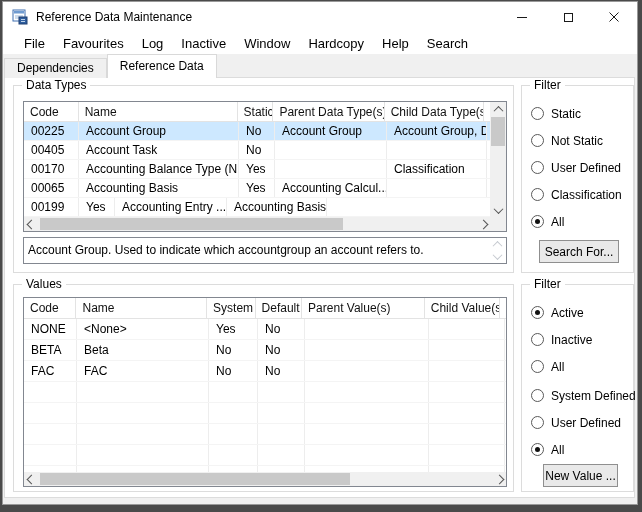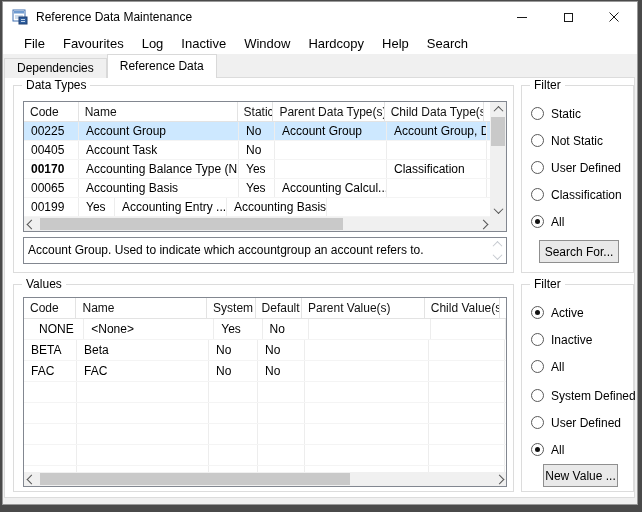--- a/index.html
+++ b/index.html
@@ -137,21 +137,21 @@
           <div class="cell" style="width: 100px; line-height: 18px;">Account Group, D..</div>
         </div>
         <div class="row" style="height: 19px;">
           <div class="cell" style="width: 55px; line-height: 18px;">00405</div>
           <div class="cell" style="width: 160px; line-height: 18px;">Account Task</div>
           <div class="cell" style="width: 36px; line-height: 18px;">No</div>
           <div class="cell" style="width: 112px; line-height: 18px;"></div>
           <div class="cell" style="width: 100px; line-height: 18px;"></div>
         </div>
         <div class="row" style="height: 19px;">
-          <div class="cell" style="width: 55px; line-height: 18px; font-weight: bold;">00170</div>
+          <div class="cell" style="width: 55px; line-height: 18px;">00170</div>
           <div class="cell" style="width: 160px; line-height: 18px;">Accounting Balance Type (N...</div>
           <div class="cell" style="width: 36px; line-height: 18px;">Yes</div>
           <div class="cell" style="width: 112px; line-height: 18px;"></div>
           <div class="cell" style="width: 100px; line-height: 18px;">Classification</div>
         </div>
         <div class="row" style="height: 19px;">
           <div class="cell" style="width: 55px; line-height: 18px;">00065</div>
           <div class="cell" style="width: 160px; line-height: 18px;">Accounting Basis</div>
           <div class="cell" style="width: 36px; line-height: 18px;">Yes</div>
           <div class="cell" style="width: 112px; line-height: 18px;">Accounting Calcul...</div>
@@ -227,21 +227,21 @@
         <div class="lv-hcell" style="width: 53px; line-height: 21px;">Code</div>
         <div class="lv-hcell" style="width: 132px; line-height: 21px;">Name</div>
         <div class="lv-hcell" style="width: 49px; line-height: 21px;">System</div>
         <div class="lv-hcell" style="width: 47px; line-height: 21px;">Default</div>
         <div class="lv-hcell" style="width: 124px; line-height: 21px;">Parent Value(s)</div>
         <div class="lv-hcell" style="width: 76px; line-height: 21px;">Child Value(s)</div>
         <div class="lv-hcell" style="flex: 1 1 0%; border-right: none;"></div>
       </div>
       <div class="lv-rows" style="top: 21px; width: 482px; height: 153px;">
         <div class="row" style="height: 21px;">
-          <div class="cell" style="width: 53px; line-height: 20px; margin-left: 8px;">NONE</div>
+          <div class="cell" style="width: 53px; line-height: 20px;">NONE</div>
           <div class="cell" style="width: 132px; line-height: 20px;">&lt;None&gt;</div>
           <div class="cell" style="width: 49px; line-height: 20px;">Yes</div>
           <div class="cell" style="width: 47px; line-height: 20px;">No</div>
           <div class="cell" style="width: 124px; line-height: 20px;"></div>
           <div class="cell" style="width: 76px; line-height: 20px;"></div>
         </div>
         <div class="row" style="height: 21px;">
           <div class="cell" style="width: 53px; line-height: 20px;">BETA</div>
           <div class="cell" style="width: 132px; line-height: 20px;">Beta</div>
           <div class="cell" style="width: 49px; line-height: 20px;">No</div>

